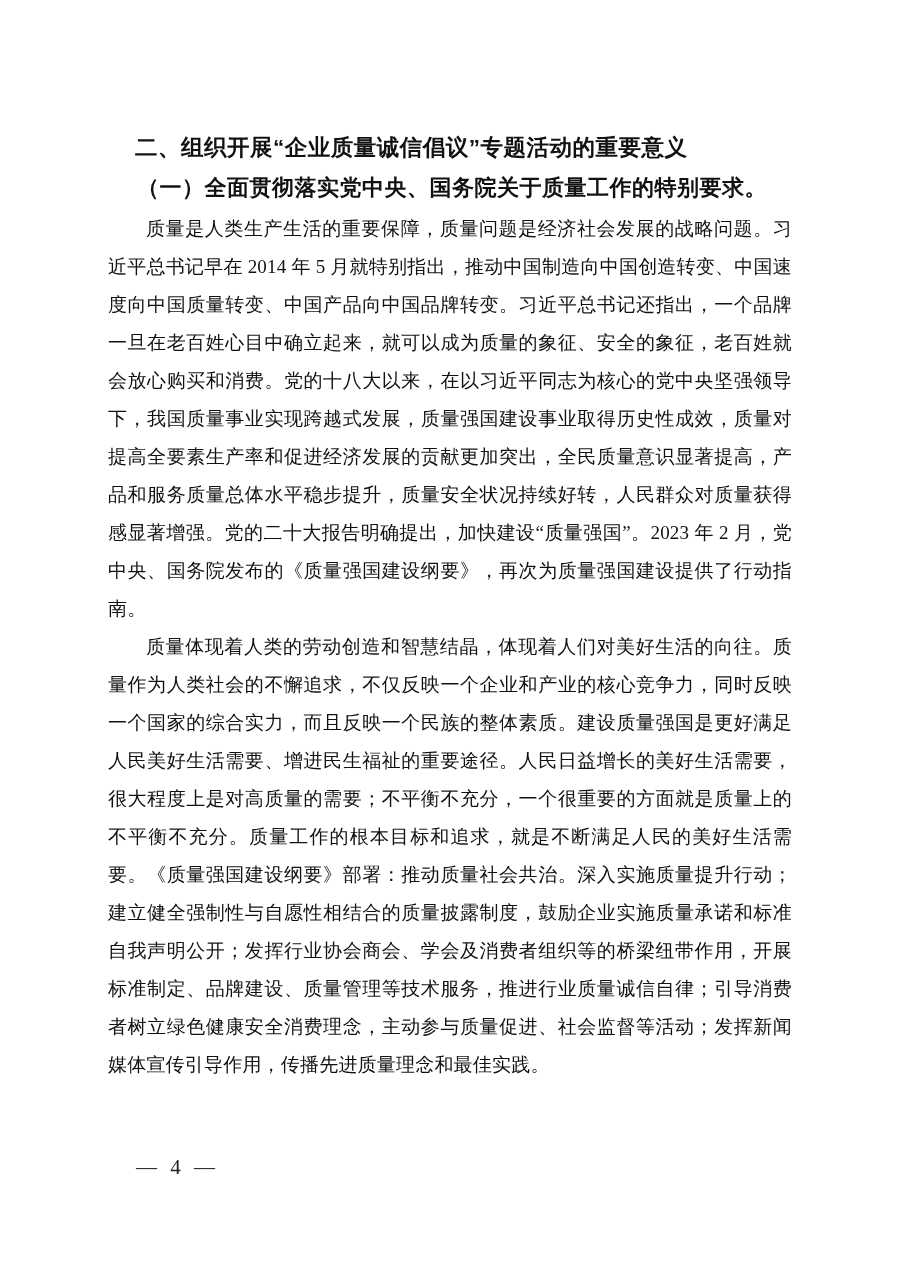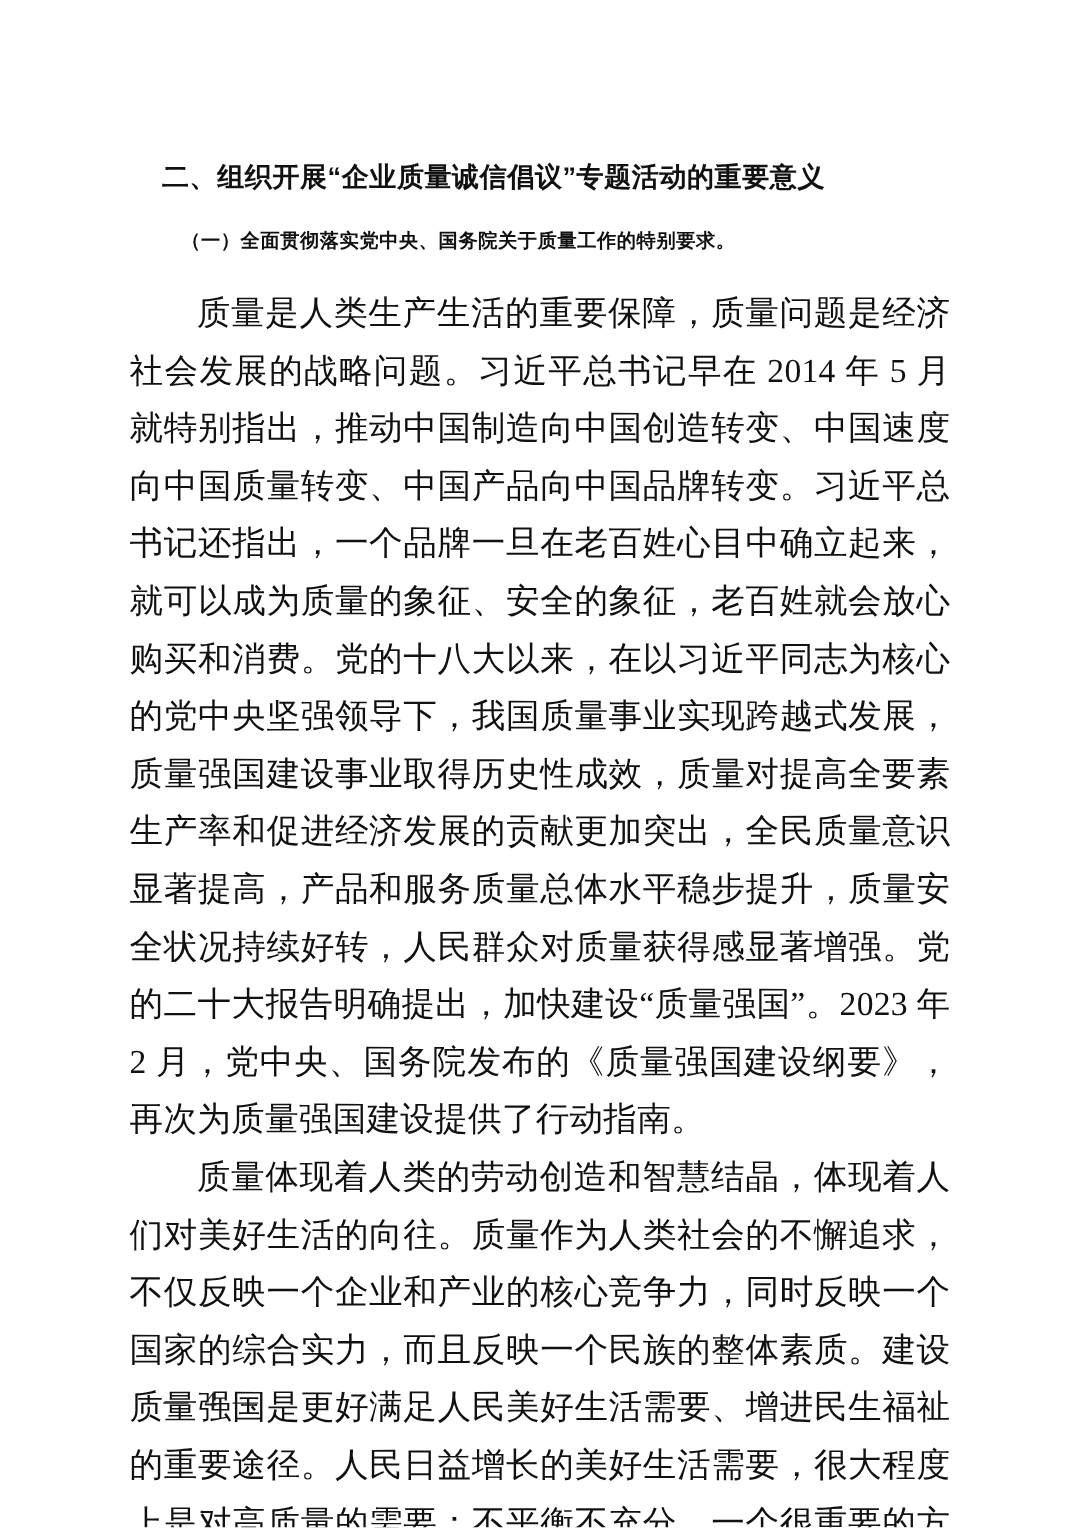--- a/index.html
+++ b/index.html
@@ -22,33 +22,33 @@
     margin: 0;
     padding-left: 27px;
     font-family: "Liberation Sans", "DejaVu Sans", sans-serif;
     font-weight: bold;
     font-size: 22.5px;
     line-height: 36px;
     letter-spacing: 0.5px;
     white-space: nowrap;
   }
   .heading-2 {
-    margin: 18px;
+    margin: 4px;
     padding-left: 25px;
     font-family: Liberation Sans, sans-serif;
     font-weight: bold;
-    font-size: 16px;
+    font-size: 22px;
     line-height: 36px;
     letter-spacing: 0.5px;
     white-space: nowrap;
   }
   .body-paragraph {
     margin: 0;
-    font-size: 28px;
-    line-height: 48px;
+    font-size: 19px;
+    line-height: 38px;
     text-indent: 2em;
     text-align: justify;
     letter-spacing: 0.2px;
   }
   .page-number {
     position: absolute;
     left: 136px;
     top: 1150px;
     font-size: 21px;
     line-height: 34px;

